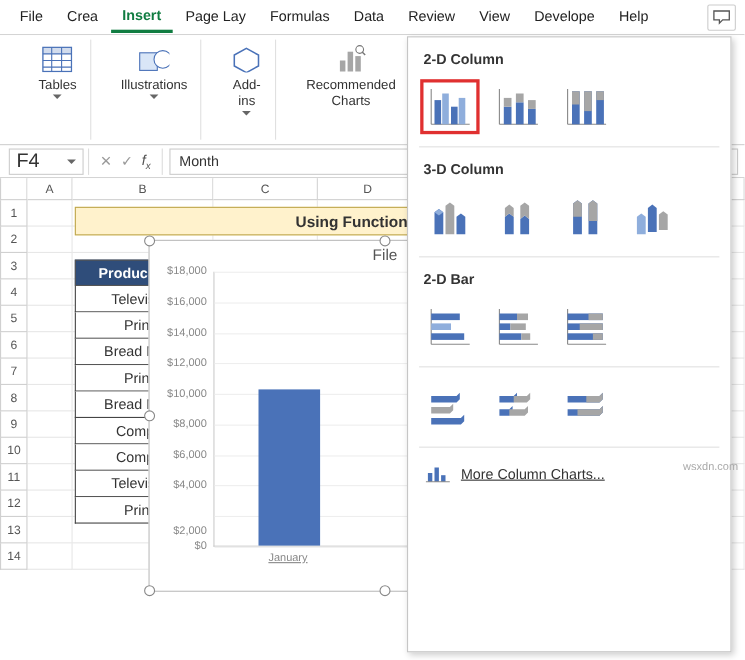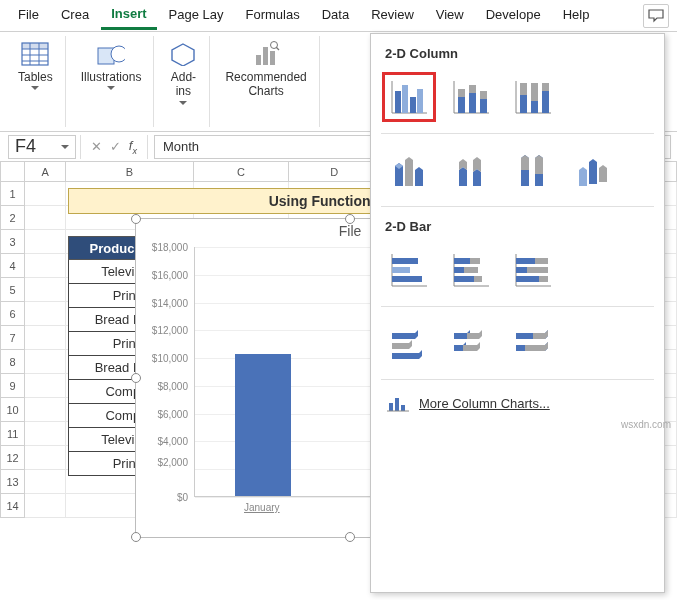--- a/index.html
+++ b/index.html
@@ -5,21 +5,21 @@
 * { box-sizing: border-box; margin: 0; padding: 0; font-family: "Segoe UI", Arial, sans-serif; }
 body { width: 677px; height: 600px; background: #fff; overflow: hidden; position: relative; font-size: 13px; color: #333; }
 
 
 .tabs { display: flex; align-items: center; height: 32px; border-bottom: 1px solid #d0d0d0; padding: 0 8px; gap: 2px; }
 .tab { padding: 4px 10px 6px 10px; cursor: pointer; font-size: 13px; color: #222; }
 .tab.active { color: #107c41; font-weight: 600; border-bottom: 3px solid #107c41; margin-bottom: -1px; }
 .comment-tab { margin-left: auto; border: 1px solid #ccc; width: 26px; height: 24px; display:flex; align-items:center; justify-content:center; border-radius:2px;}
 
 
-.ribbon { display: flex; height: 100px; border-bottom: 1px solid #d0d0d0; background: #fff; padding: 4px 6px; gap: 3px; position: relative; }
+.ribbon { display: flex; height: 100px; border-bottom: 1px solid #d0d0d0; background: #fff; padding: 4px 23px; gap: 15px; position: relative; }
 .rgroup { display: flex; flex-direction: column; align-items: center; padding: 2px 8px; border-right: 1px solid #e0e0e0; }
 .rgroup:last-of-type { border-right: none; }
 .rbtn-big { display: flex; flex-direction: column; align-items: center; justify-content: flex-start; padding: 2px 4px; gap: 2px; cursor: pointer; }
 .rbtn-big .icon { width: 28px; height: 28px; display: flex; align-items:center; justify-content:center; }
 .rbtn-big .lbl { font-size: 12px; text-align: center; line-height: 1.2; }
 .dd-caret { width: 0; height: 0; border-left: 4px solid transparent; border-right: 4px solid transparent; border-top: 4px solid #666; display: inline-block; }
 .small-btn { width:32px; height:26px; border:1px solid transparent; display:flex; align-items:center; justify-content:center; cursor:pointer; }
 
 
 .fbar { display: flex; align-items: center; height: 30px; border-bottom: 1px solid #d0d0d0; }
@@ -401,21 +401,21 @@
   <div class="chartobj">
     <div class="handle h-tl"></div>
     <div class="handle h-tm"></div>
     <div class="handle h-ml"></div>
     <div class="handle h-bl"></div>
     <div class="handle h-bm"></div>
     <div class="chart-title">File</div>
     <div class="chart-body">
       <div class="yaxis" id="yaxis" style="height: 250px;">
           <div class="ytick" style="top: 250px;">$0</div>
-          <div class="ytick" style="top: 215px;">$2,000</div>
+          <div class="ytick" style="top: 236px;">$2,000</div>
           <div class="ytick" style="top: 194.444px;">$4,000</div>
           <div class="ytick" style="top: 166.667px;">$6,000</div>
           <div class="ytick" style="top: 138.889px;">$8,000</div>
           <div class="ytick" style="top: 111.111px;">$10,000</div>
           <div class="ytick" style="top: 83.3333px;">$12,000</div>
           <div class="ytick" style="top: 55.5556px;">$14,000</div>
           <div class="ytick" style="top: 27.7778px;">$16,000</div>
           <div class="ytick" style="top: 0px;">$18,000</div>
         </div>
       <div class="plot" id="plot" style="height: 250px;">
@@ -471,20 +471,21 @@
             <rect x="18" y="4" width="7" height="30" fill="#4a72b8"></rect>
             <rect x="18" y="4" width="7" height="18" fill="#a6a6a6"></rect>
             <rect x="29" y="4" width="7" height="30" fill="#4a72b8"></rect>
             <rect x="29" y="4" width="7" height="8" fill="#a6a6a6"></rect>
           </svg>
       </div>
     </div>
   </div>
   <div class="dd-sep"></div>
   <div class="dd-sec">
+    <div class="sec-title">3-D Column</div>
     <div class="dd-icons">
       <div class="dd-icon">
           <svg width="40" height="36">
             <polygon points="6,34 6,14 10,11 14,14 14,34" fill="#4a72b8"></polygon>
             <polygon points="6,14 10,11 14,14 10,17" fill="#8faedc"></polygon>
             <polygon points="16,34 16,8 20,5 24,8 24,34" fill="#a6a6a6"></polygon>
             <polygon points="26,34 26,18 30,15 34,18 34,34" fill="#4a72b8"></polygon>
           </svg>
         </div>
       <div class="dd-icon">

